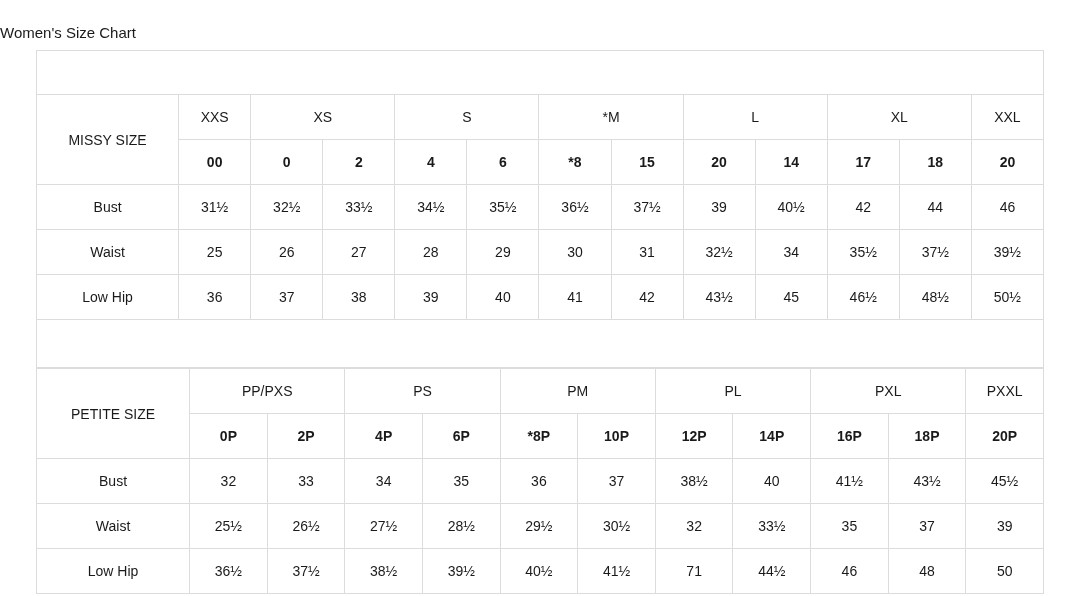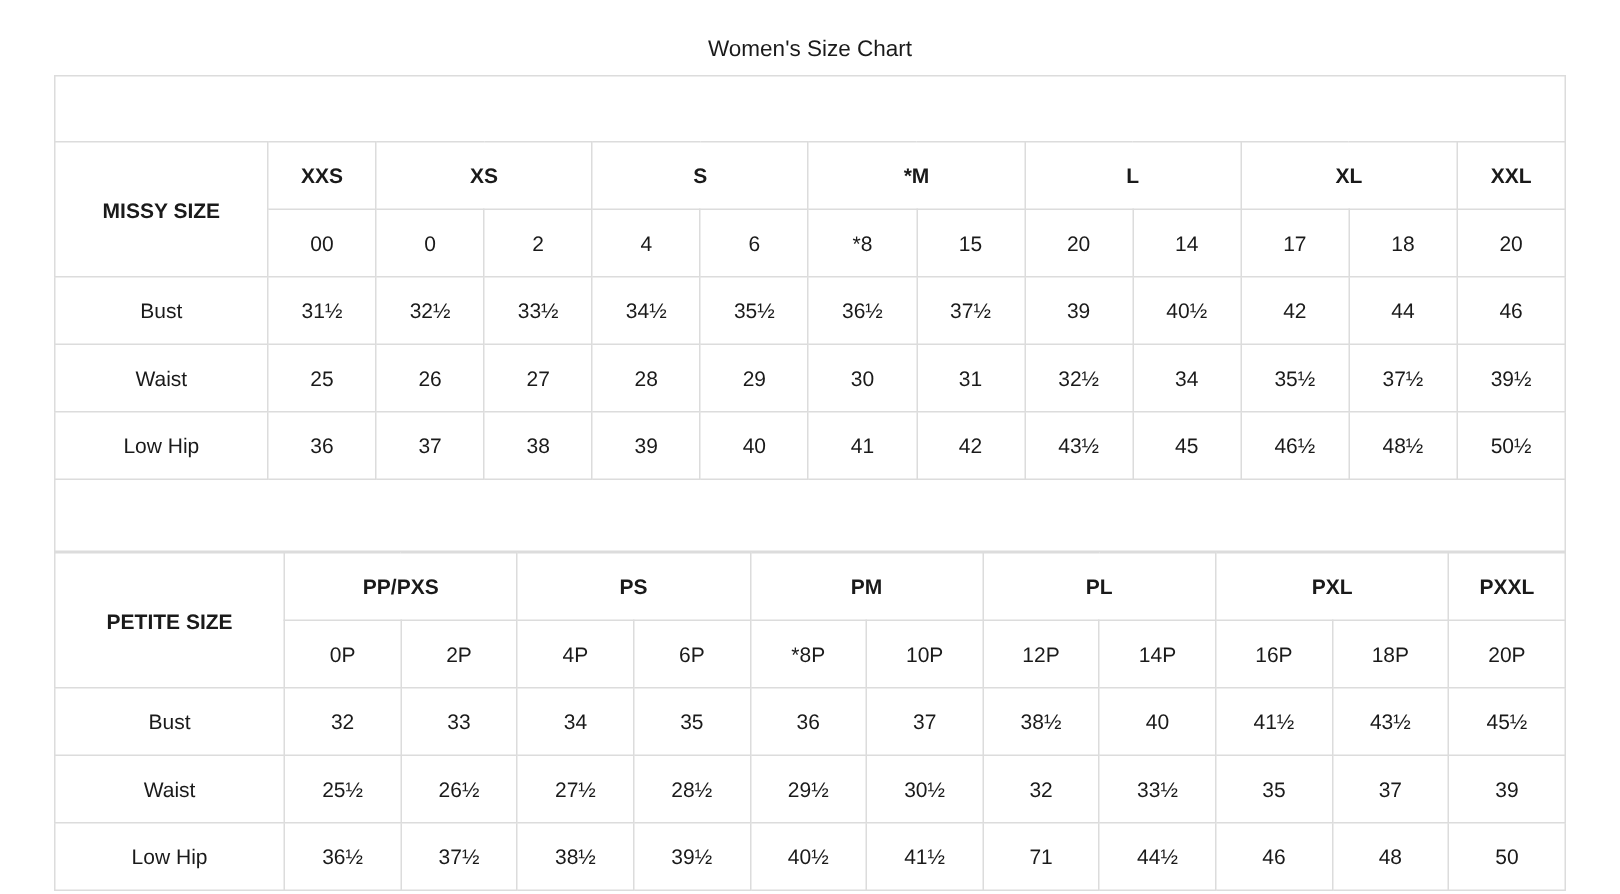--- a/index.html
+++ b/index.html
@@ -14,21 +14,20 @@
     color: #1a1a1a;
     overflow: hidden;
   }
   .page {
     position: relative;
     width: 1080px;
     height: 596px;
     box-sizing: border-box;
   }
   .chart-title {
-    text-align: center;
     font-size: 15px;
     color: #1a1a1a;
     padding-top: 24px;
     padding-bottom: 9px;
     font-weight: 400;
   }
   table.size-table {
     border-collapse: collapse;
     width: 100%;
     table-layout: fixed;
@@ -36,33 +35,33 @@
   table.size-table td {
     border: 1px solid #dcdcdc;
     text-align: center;
     vertical-align: middle;
     font-size: 14px;
     color: #1a1a1a;
     padding: 0;
     height: 44px;
   }
   .lbl {
-    font-weight: bold;
+    font-weight: normal;
     font-size: 14px;
   }
   .rowlbl {
     font-weight: normal;
     font-size: 14px;
   }
   .grpname {
+    font-weight: normal;
+    font-size: 15px;
+  }
+  .numrow td {
     font-weight: bold;
-    font-size: 15px;
-  }
-  .numrow td {
-    font-weight: normal;
     font-size: 14px;
   }
   .datacell {
     font-size: 14px;
     font-weight: 400;
   }
   .gap {
     height: 48px;
     width: 1008px;
     margin: 0 36px;

